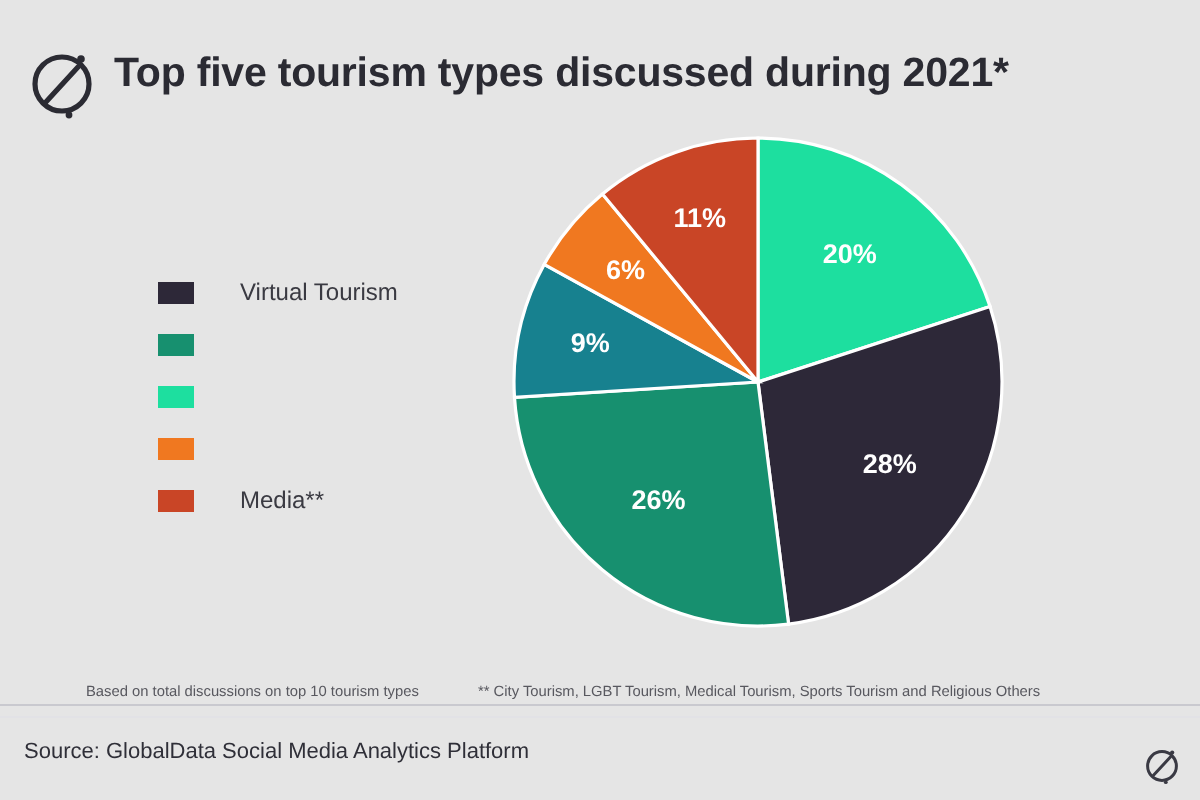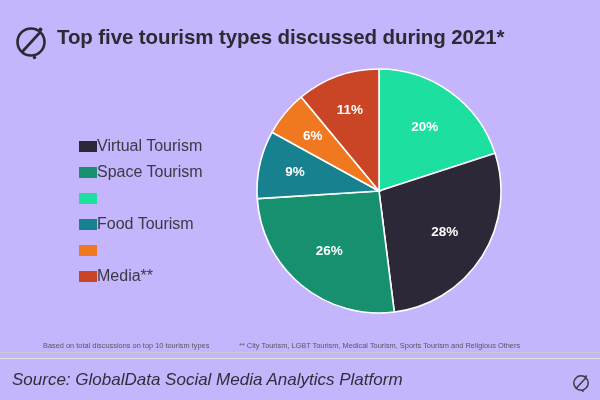--- a/index.html
+++ b/index.html
@@ -7,21 +7,21 @@
     padding: 0;
     background: #ffffff;
   }
   body {
     font-family: "Liberation Sans", sans-serif;
   }
   #page {
     position: relative;
     width: 600px;
     height: 400px;
-    background: #c4b5fd;
+    background: #e5e5e5;
     overflow: hidden;
   }
 
   
   #header-logo {
     position: absolute;
     left: 10px;
     top: 18px;
     width: 42px;
     height: 46px;
@@ -49,21 +49,22 @@
     display: flex;
     align-items: center;
     height: 26px;
   }
   .legend-swatch {
     width: 18px;
     height: 11px;
     flex: 0 0 auto;
   }
   .legend-label {
-    font-size: 16px;
+    margin-left: 23px;
+    font-size: 12px;
     color: #3a3a42;
     white-space: nowrap;
   }
 
   
   #pie-wrap {
     position: absolute;
     left: 256px;
     top: 68px;
     width: 246px;
@@ -105,23 +106,22 @@
     width: 600px;
     height: 1px;
     background: #e2e2e6;
   }
 
   
   #source-text {
     position: absolute;
     left: 12px;
     top: 370px;
-    font-size: 17px;
+    font-size: 11px;
     color: #2f2f38;
-    font-style: italic;
   }
   #footer-logo {
     position: absolute;
     left: 570px;
     top: 370px;
     width: 22px;
     height: 24px;
   }
 </style>
 </head>
@@ -140,28 +140,23 @@
 
   <div id="chart-title">Top five tourism types discussed during 2021*</div>
 
   <div id="legend">
     <div class="legend-item">
       <span class="legend-swatch" style="background:#2d2838"></span>
       <span class="legend-label">Virtual Tourism</span>
     </div>
     <div class="legend-item">
       <span class="legend-swatch" style="background:#17906f"></span>
-      <span class="legend-label">Space Tourism</span>
     </div>
     <div class="legend-item">
       <span class="legend-swatch" style="background:#1ddf9f"></span>
-    </div>
-    <div class="legend-item">
-      <span class="legend-swatch" style="background:#17818f"></span>
-      <span class="legend-label">Food Tourism</span>
     </div>
     <div class="legend-item">
       <span class="legend-swatch" style="background:#f07820"></span>
     </div>
     <div class="legend-item">
       <span class="legend-swatch" style="background:#c94526"></span>
       <span class="legend-label">Media**</span>
     </div>
   </div>
 

